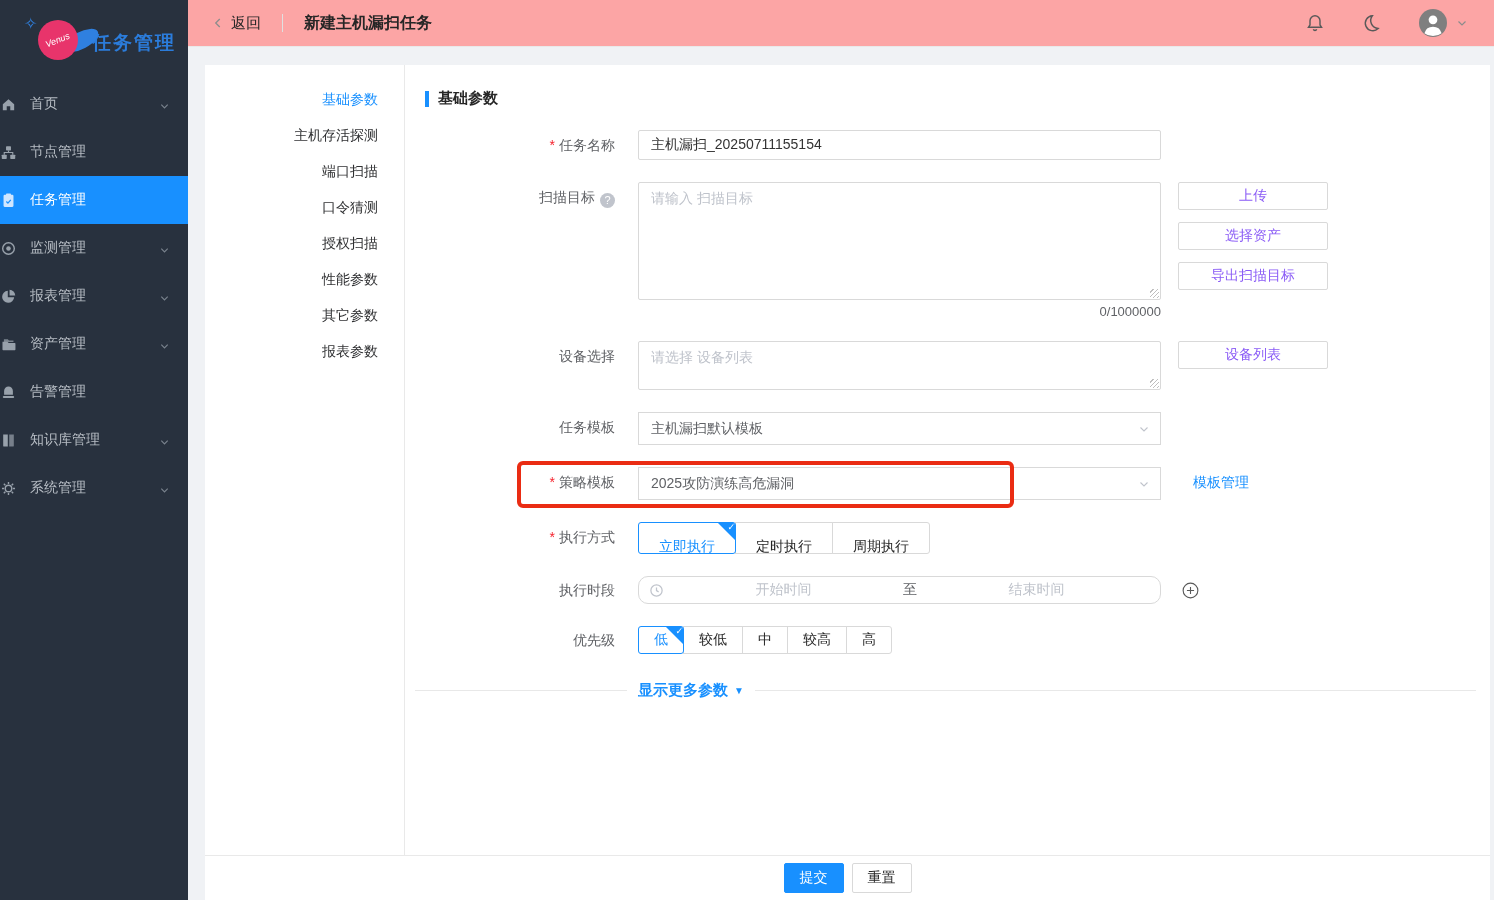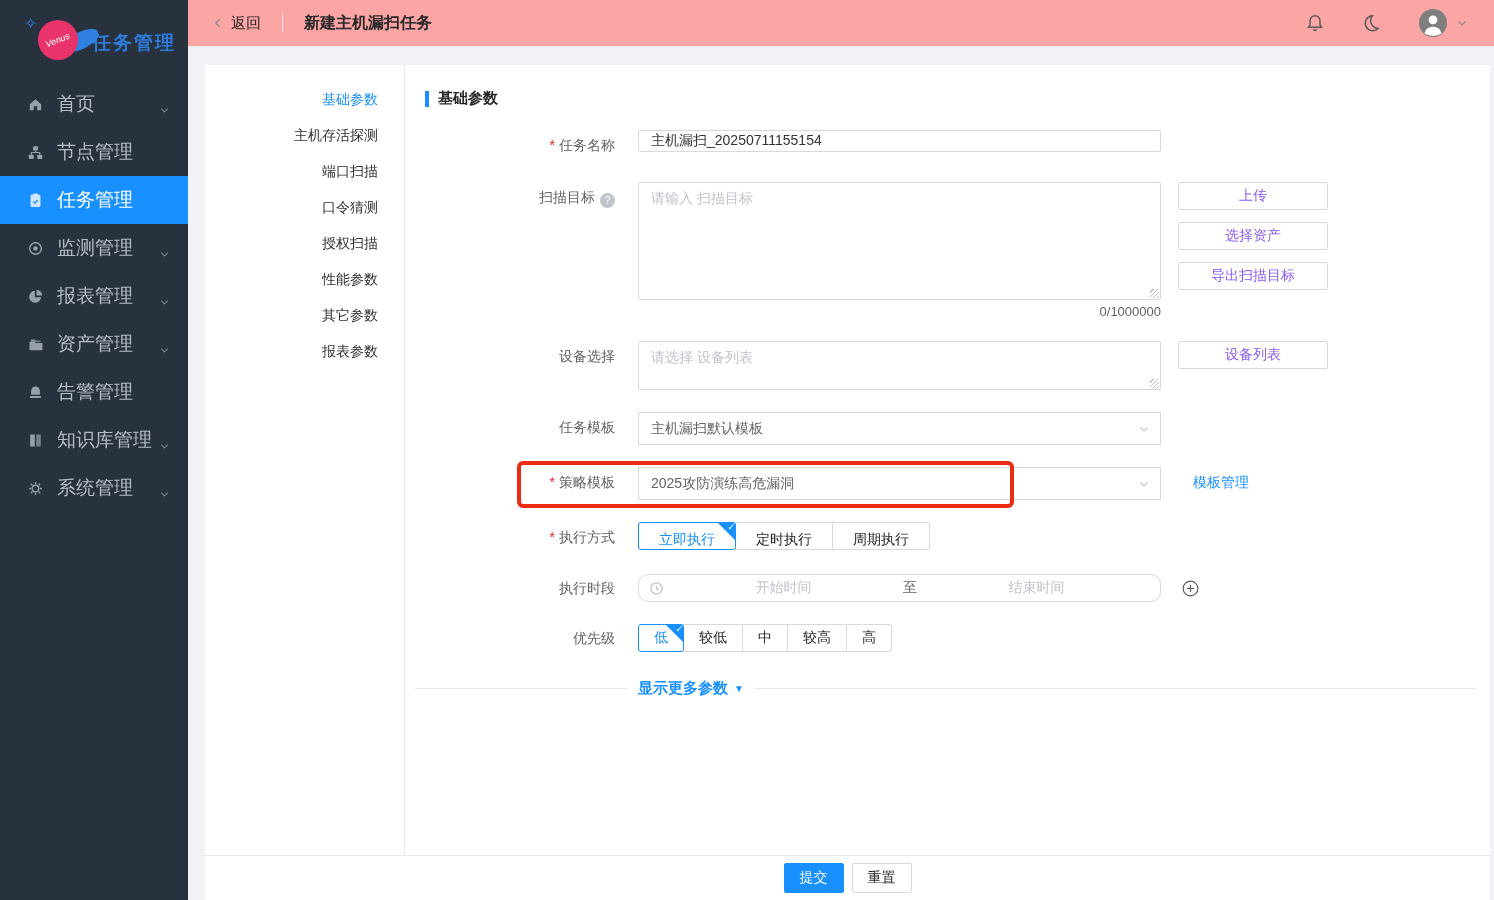--- a/index.html
+++ b/index.html
@@ -12,22 +12,22 @@
   .logo-row { position:relative; height:84px; }
   .logo-badge { position:absolute; left:38px; top:18px; width:64px; height:48px; }
   .logo-star { position:absolute; left:-14px; top:-4px; color:#2f80e0; font-size:16px; }
   .logo-circle { position:absolute; left:0; top:2px; width:40px; height:40px; border-radius:50%;
     background:#e8346b; z-index:2; display:flex; align-items:center; justify-content:center; }
   .logo-circle span { color:#fff; font-style:italic; font-size:9px; transform:rotate(-22deg); }
   .logo-swoosh { position:absolute; left:24px; top:14px; width:38px; height:17px; border-radius:50%;
     background:#2f80e0; transform:rotate(-28deg); z-index:1; }
   .brand-name { position:absolute; left:92px; top:30px; color:#2b7cdb; font-size:19px; font-weight:bold; letter-spacing:2px; white-space:nowrap; }
   .side-nav { position:absolute; top:80px; left:0; right:0; }
-  .side-item { position:relative; height:48px; display:flex; align-items:center; padding-left:27px;
-    color:#b7bdc4; font-size:19px; cursor:pointer; }
+  .side-item { position:relative; height:48px; display:flex; align-items:center; 
+    color:#b7bdc4; font-size:14px; cursor:pointer; }
   .side-item .s-icon { width:17px; height:17px; margin-right:13px; color:#98a1ab; flex-shrink:0; display:inline-flex; }
   .side-item .s-icon svg { width:100%; height:100%; }
   .side-item.active { background:#1890ff; color:#fff; }
   .side-item.active .s-icon { color:#cfe6ff; }
   .side-chevron { position:absolute; right:18px; top:50%; transform:translateY(-50%); width:11px; height:11px; color:#79828d; }
 
   
   .topbar { position:absolute; left:188px; top:0; right:0; height:47px; background:#fca5a5;
     border-bottom:1px solid #e9e9e9; display:flex; align-items:center; padding:0 26px 0 24px; z-index:2; }
   .back-btn { display:flex; align-items:center; gap:7px; font-size:15px; color:#262626; cursor:pointer; }
@@ -53,21 +53,21 @@
   .section-title .txt { font-size:15px; font-weight:bold; color:#262626; }
 
   .frow { display:flex; margin-bottom:22px; position:relative; }
   .flabel { width:190px; flex-shrink:0; margin-right:23px; text-align:right; font-size:14px;
     color:#606266; line-height:30px; white-space:nowrap; }
   .req::before { content:"*"; color:#f5222d; margin-right:4px; }
   .help-ic { display:inline-block; width:15px; height:15px; border-radius:50%; background:#c0c4cc;
     color:#fff; font-size:11px; line-height:15px; text-align:center; margin-left:5px; vertical-align:-2px; cursor:pointer; }
   .help-ic::after { content:"?"; }
 
-  .txt-input { width:523px; height:22px; border:1px solid #d9d9d9; border-radius:2px; padding:0 12px;
+  .txt-input { width:523px; height:30px; border:1px solid #d9d9d9; border-radius:2px; padding:0 12px;
     font-size:14px; color:#333; font-family:inherit; outline:none; background:#fff; }
   .ta-wrap { position:relative; width:523px; }
   .ta { width:523px; border:1px solid #d9d9d9; border-radius:2px; padding:7px 12px; font-size:14px;
     color:#6d28d9; font-family:inherit; resize:none; outline:none; display:block; }
   .ta::placeholder, .txt-input::placeholder { color:#bfc3cb; }
   .ta-big { height:118px; }
   .ta-small { height:49px; }
   .grip { position:absolute; right:2px; bottom:2px; width:9px; height:9px; cursor:nwse-resize;
     background:repeating-linear-gradient(135deg, transparent 0 2px, #bfbfbf 2px 3px); }
   .counter { width:523px; text-align:right; font-size:13px; color:#606266; margin-top:4px; }
@@ -75,21 +75,21 @@
   .btn-stack { display:flex; flex-direction:column; gap:12px; margin-left:17px; }
   .ghost-btn { width:150px; height:28px; background:#fff; border:1px solid #d9d9d9; border-radius:2px;
     font-size:14px; color:#8b5cf6; font-family:inherit; cursor:pointer; }
 
   .select-box { position:relative; width:523px; height:33px; border:1px solid #d9d9d9; border-radius:0;
     display:flex; align-items:center; padding:0 30px 0 12px; font-size:14px; color:#606266; cursor:pointer; background:#fff; }
   .select-caret { position:absolute; right:10px; top:50%; transform:translateY(-50%); width:12px; height:12px; color:#c0c4cc; display:inline-flex; }
   .link { font-size:14px; color:#1890ff; line-height:30px; margin-left:32px; cursor:pointer; white-space:nowrap; }
 
   .seg { display:flex; }
-  .seg-btn { position:relative; height:28px; padding:8px 20px; background:#fff; border:1px solid #d9d9d9;
+  .seg-btn { position:relative; height:28px; padding:15px 20px; background:#fff; border:1px solid #d9d9d9;
     font-size:14px; color:#262626; font-family:inherit; cursor:pointer; margin-left:-1px; overflow:hidden; }
   .seg-btn:first-child { margin-left:0; border-radius:3px 0 0 3px; }
   .seg-btn:last-child { border-radius:0 3px 3px 0; }
   .seg-btn.sel { border-color:#1890ff; color:#1890ff; z-index:1; border-radius:3px; }
   .seg-sm .seg-btn { padding:0 15px; }
   .corner-badge { position:absolute; top:0; right:0; width:0; height:0;
     border-top:17px solid #1890ff; border-left:17px solid transparent; pointer-events:none; }
   .corner-badge::after { content:"\2713"; position:absolute; top:-18px; right:0; color:#fff; font-size:9px; }
 
   .period-box { position:relative; width:523px; height:28px; border:1px solid #d9d9d9; border-radius:10px;

